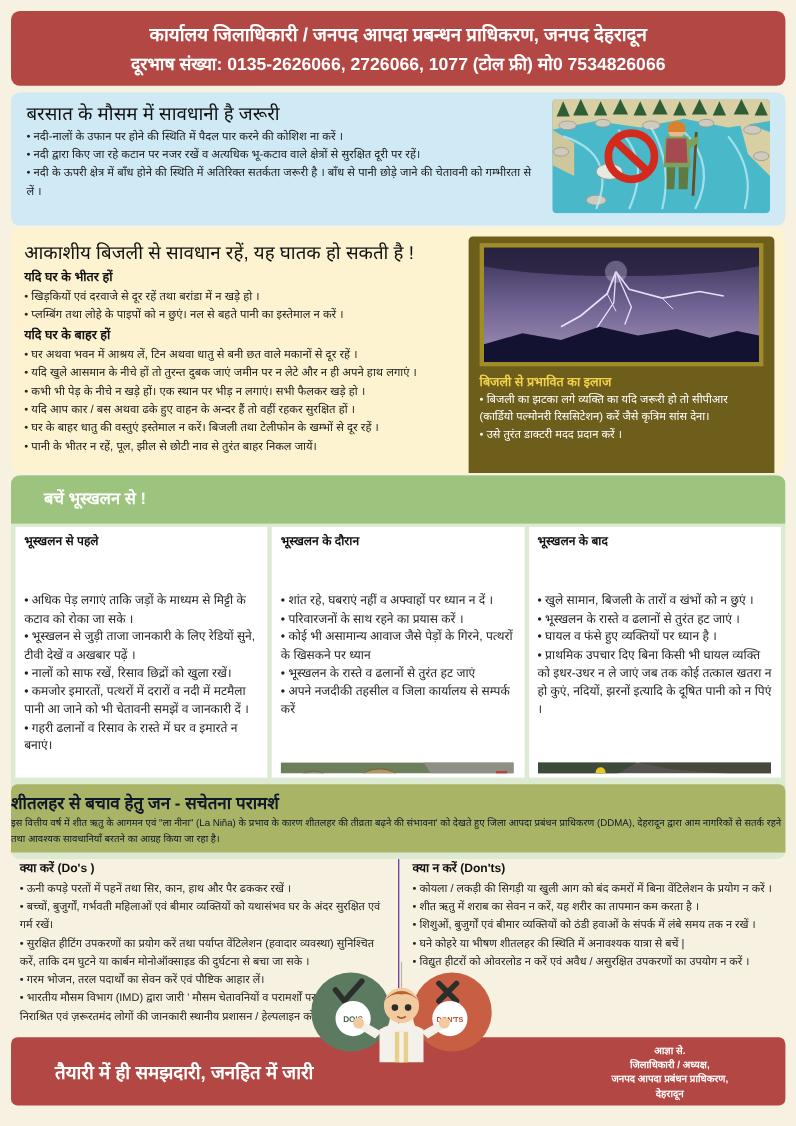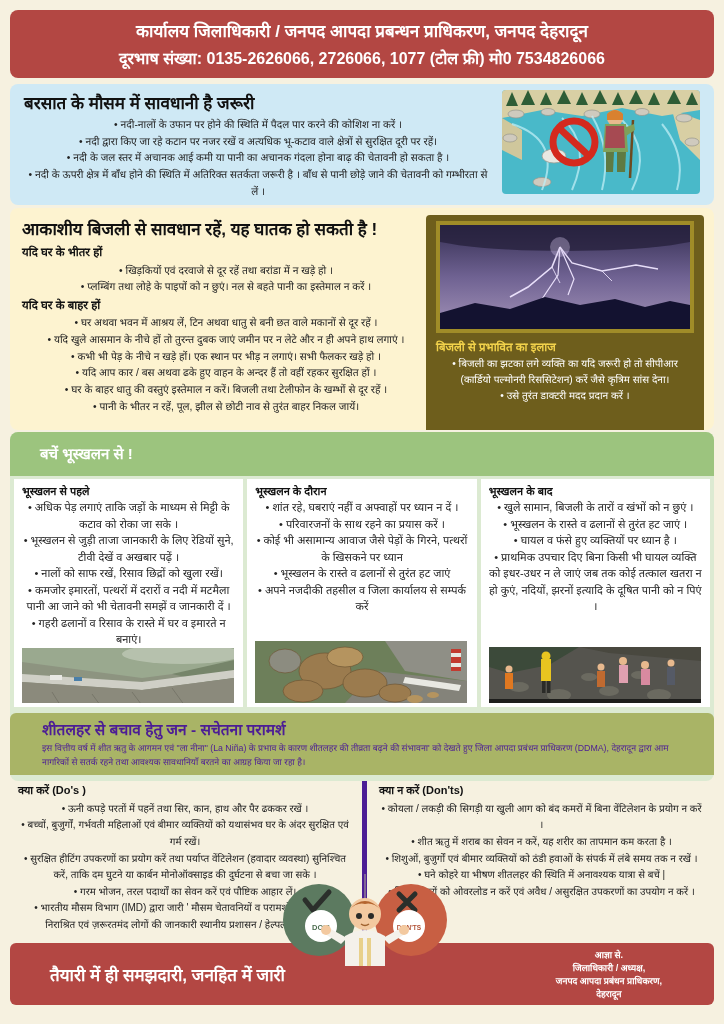--- a/index.html
+++ b/index.html
@@ -11,53 +11,53 @@
   .header { position:absolute; left:10px; top:10px; width:704px; height:68px;
     background:#b34743; border-radius:8px; color:#fff; display:flex; flex-direction:column;
     justify-content:center; align-items:center; gap:5px; text-align:center; }
   .header .l1 { font-size:17px; font-weight:bold; }
   .header .l2 { font-size:16px; font-weight:bold; }
 
   
   .rain { position:absolute; left:10px; top:84px; width:704px; height:121px;
     background:#cfe9f5; border-radius:8px; padding:5px 14px 4px 14px; overflow:hidden; }
   .rain-illu { float:right; width:198px; height:104px; margin:1px 0 4px 10px; border-radius:4px; overflow:hidden; }
-  .sec-title { font-size:17px; font-weight:bold; color:#111; margin:2px 0 3px 0; }
-  .bullets .bullet { font-size:10.3px; color:#222; line-height:1.62;text-align:center; }
+  .sec-title { font-size:17px; font-weight:normal; color:#111; margin:2px 0 3px 0; }
+  .bullets .bullet { font-size:10.3px; color:#222; line-height:1.62; }
 
   
   .lightning { position:absolute; left:10px; top:208px; width:704px; height:222px;
     background:#fdf3d0; border-radius:8px; padding:7px 12px; overflow:hidden; }
   .lightning .textcol { width:408px; }
   .subhead { font-size:11.5px; font-weight:bold; color:#111; line-height:1.7; }
   .treat-box { position:absolute; right:10px; top:7px; width:278px; height:259px;
     background:#6e5e1c; border-radius:4px; padding:6px 10px; overflow:hidden; }
   .treat-photo { width:100%; height:112px; border:4px solid #a08c28; overflow:hidden; }
   .treat-title { color:#f2d24b; font-size:11.5px; font-weight:bold; margin:6px 0 2px 0; }
   .treat-box .bullet { color:#fff; font-size:10.2px; line-height:1.55; }
 
   
   .landslide { position:absolute; left:10px; top:432px; width:704px; height:349px;
     background:#dcead2; border-radius:8px; overflow:hidden; }
   .ls-band { height:44px; background:#9cc47e; color:#fff; font-size:15px; font-weight:bold;
     line-height:44px; padding-left:30px; }
   .ls-cols { display:flex; gap:4px; padding:3px 4px 4px 4px; height:235px; }
-  .ls-col { flex:1; background:#fff; padding:4px 8px 4px 8px; display:flex; flex-direction:column; overflow:hidden; }
+  .ls-col { flex:1; background:#fff; padding:4px 8px 4px 8px; display:flex; flex-direction:column; overflow:hidden;gap:39px; }
   .ls-head { font-size:11px; font-weight:bold; color:#111; margin-bottom:1px; }
   .ls-col .bullet { font-size:11px; line-height:1.5; color:#222; }
   .ls-photo { margin-top:auto; width:100%; overflow:hidden; }
 
   
   .coldwave { position:absolute; left:10px; top:713px; width:704px; height:230px; }
-  .cw-header { background:#a9b466; border-radius:6px 6px 0 0; height:62px; padding:5px 32px; color:#4c1d95; overflow:hidden; }
+  .cw-header { background:#a9b466; border-radius:6px 6px 0 0; height:62px; padding:5px 0; color:#0f172a; overflow:hidden; }
   .cw-title { font-size:15.5px; font-weight:bold; margin-bottom:2px; }
   .cw-sub { font-size:8.8px; line-height:1.55; }
   .cw-body { display:flex; height:168px; padding-top:6px; }
   .cw-col { width:50%; padding:0 10px 0 8px; overflow:hidden; }
-  .cw-col.right { border-left:5px solid #4c1d95; padding-left:12px; }
+  .cw-col.right { border-left:1px solid #4c1d95; padding-left:12px; }
   .cw-head { font-size:11px; font-weight:bold; color:#111; line-height:1.8; }
   .cw-col .bullet { font-size:10px; line-height:1.66; color:#222; }
 
   
   .mascot { position:absolute; left:281px; top:874px; width:168px; height:92px; z-index:6; }
 
   
   .footer { position:absolute; left:10px; top:943px; width:704px; height:62px;
     background:#b34743; border-radius:6px; color:#fff; z-index:3; }
   .f-slogan { position:absolute; left:40px; top:20px; font-size:17px; font-weight:bold; }
@@ -125,21 +125,20 @@
         <g>
           <circle cx="72" cy="52" r="21" fill="none" stroke="#d42a1e" stroke-width="7"></circle>
           <line x1="57" y1="38" x2="87" y2="66" stroke="#d42a1e" stroke-width="7"></line>
         </g>
       </svg>
     </div>
     <div class="sec-title">बरसात के मौसम में सावधानी है जरूरी</div>
     <div class="bullets">
         <div class="bullet">• नदी-नालों के उफान पर होने की स्थिति में पैदल पार करने की कोशिश ना करें ।</div>
         <div class="bullet">• नदी द्वारा किए जा रहे कटान पर नजर रखें व अत्यधिक भू-कटाव वाले क्षेत्रों से सुरक्षित दूरी पर रहें।</div>
-        <div class="bullet">• नदी के जल स्तर में अचानक आई कमी या पानी का अचानक गंदला होना बाढ़ की चेतावनी हो सकता है ।</div>
         <div class="bullet">• नदी के ऊपरी क्षेत्र में बाँध होने की स्थिति में अतिरिक्त सतर्कता जरूरी है । बाँध से पानी छोड़े जाने की चेतावनी को गम्भीरता से लें ।</div>
       </div>
   </div>
 
   <div class="lightning">
     <div class="textcol">
       <div class="sec-title">आकाशीय बिजली से सावधान रहें, यह घातक हो सकती है !</div>
       <div class="subhead">यदि घर के भीतर हों</div>
       <div class="bullets">
           <div class="bullet">• खिड़कियों एवं दरवाजे से दूर रहें तथा बरांडा में न खड़े हो ।</div>

